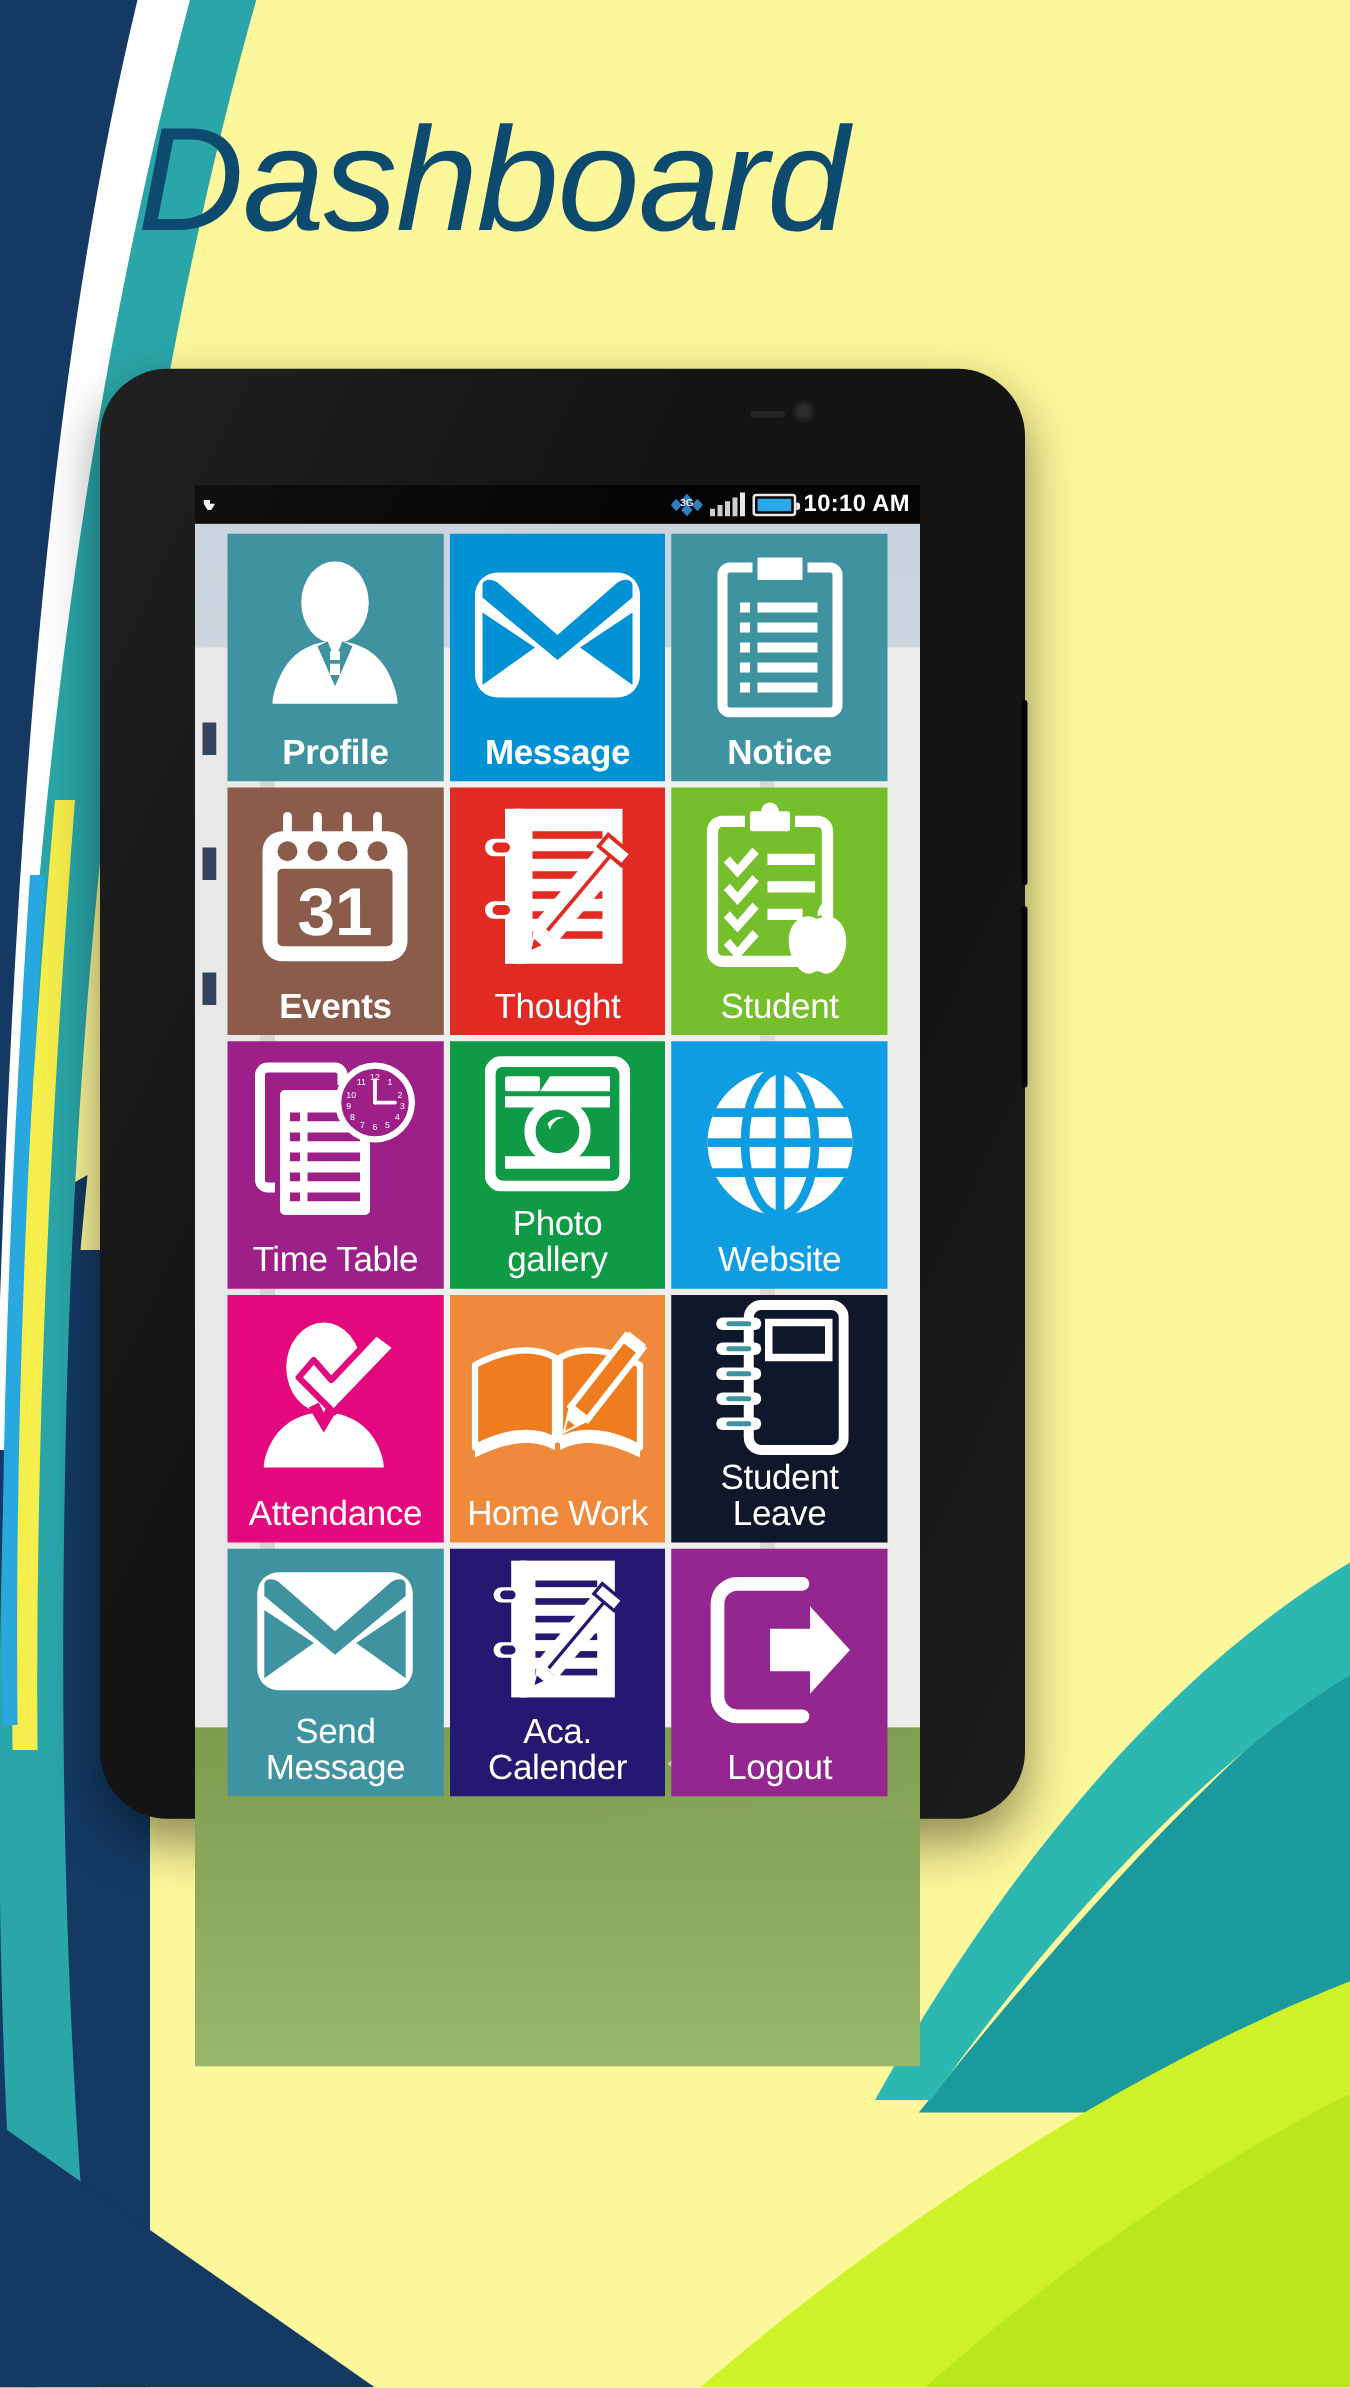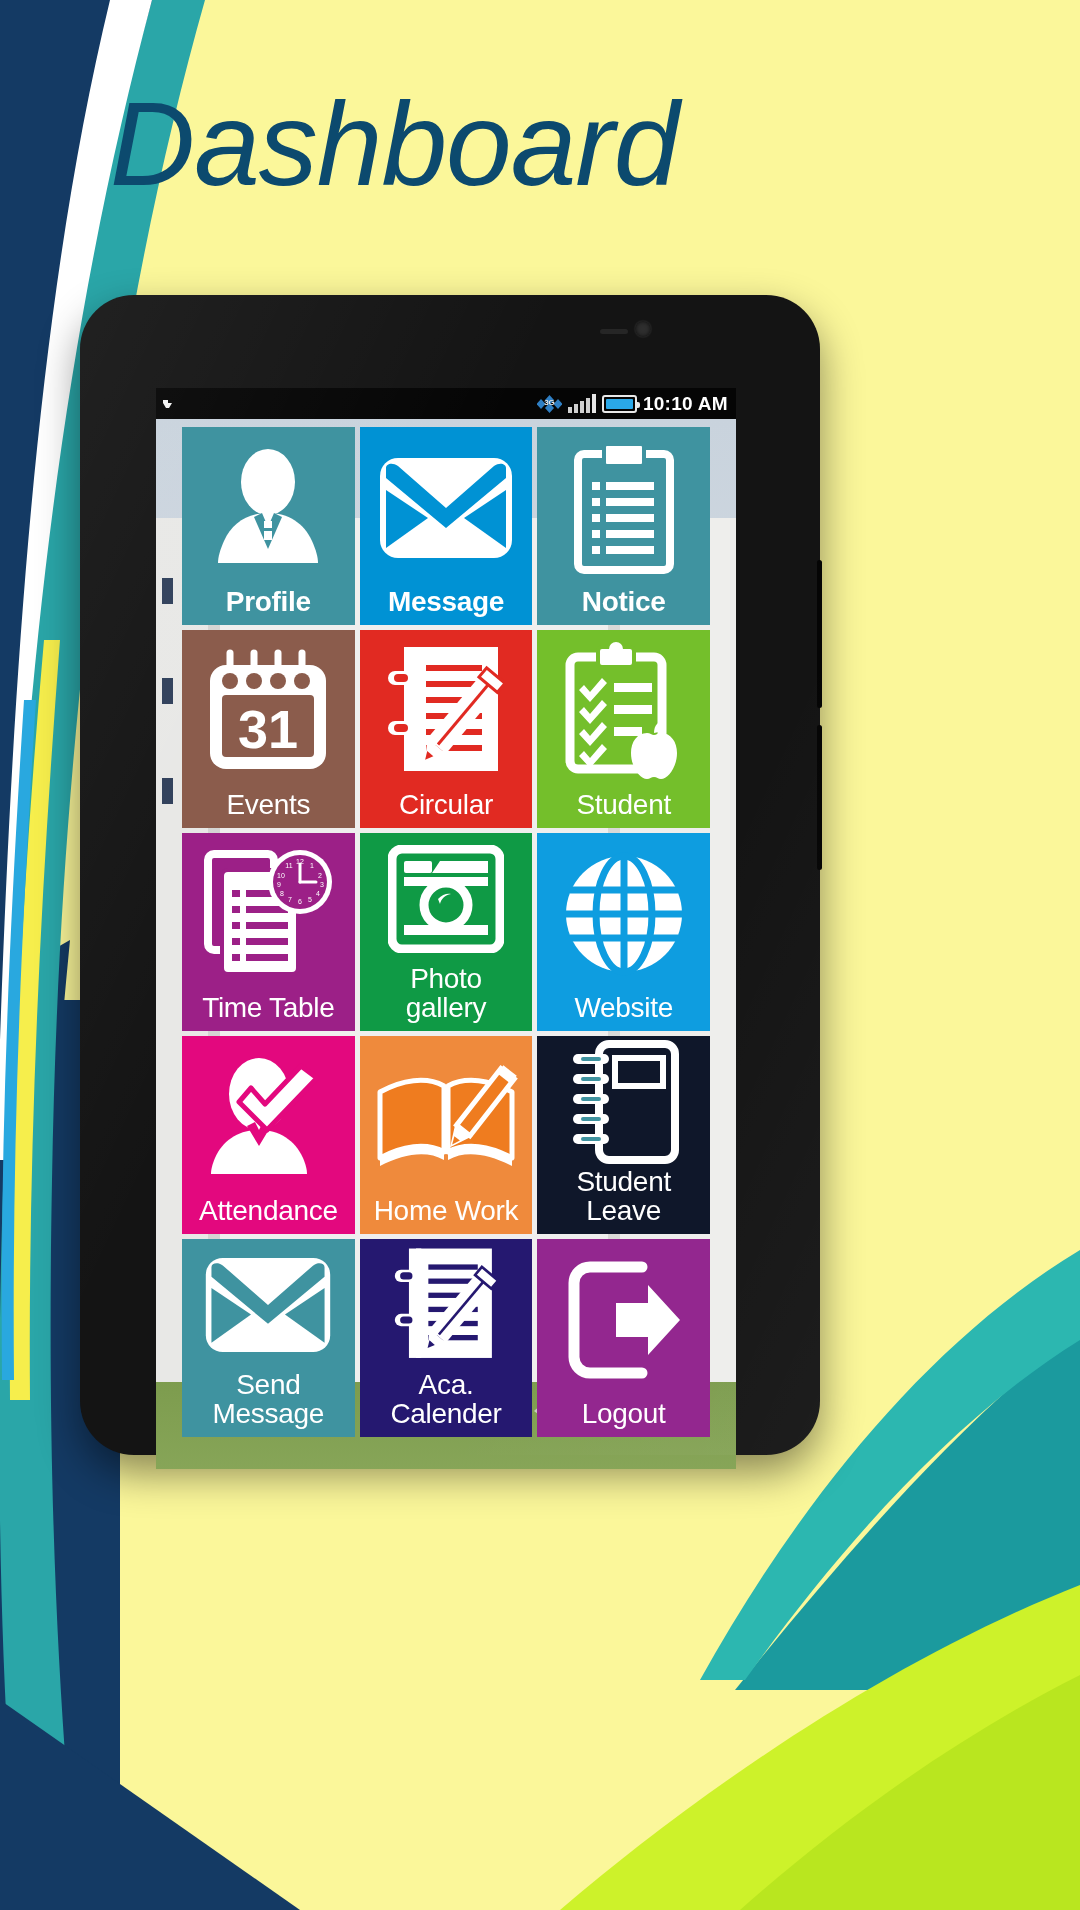--- a/index.html
+++ b/index.html
@@ -58,21 +58,21 @@
     width:5px; border-radius:3px;
     background:#050505;
   }
   .side-btn.b1 { top:265px; height:148px; }
   .side-btn.b2 { top:430px; height:145px; }
 
   
   .screen {
     position:absolute;
     left:76px; top:93px;
-    width:580px; height:1081px;
+    width:580px; height:1265px;
     background:#a7a7a7;
     overflow:hidden;
   }
   .statusbar {
     position:absolute; left:0; top:0;
     width:580px; height:31px;
     background:#050505;
     display:flex; align-items:center;
     padding:0 8px 0 4px;
   }
@@ -316,21 +316,21 @@
               <g fill="#8b5c4c">
                 <circle cx="24" cy="34" r="8"></circle>
                   <circle cx="48" cy="34" r="8"></circle>
                 <circle cx="72" cy="34" r="8"></circle>
                   <circle cx="96" cy="34" r="8"></circle>
               </g>
               <rect x="16" y="48" width="92" height="62" rx="4" fill="#8b5c4c"></rect>
               <text x="62" y="101" font-size="54" font-weight="bold" font-family="Liberation Sans, sans-serif" fill="#fff" text-anchor="middle">31</text>
             </svg>
           </div>
-          <div class="lbl" style="font-weight: normal;">Events</div>
+          <div class="lbl" style="font-weight: bold;">Events</div>
         </div>
 
         <div class="tile" style="background:#e12a22">
           <div class="ic">
             <svg width="120" height="136" viewBox="0 0 120 136">
               <rect x="26" y="4" width="86" height="124" fill="#fff"></rect>
               <g fill="#e12a22">
                 <rect x="40" y="22" width="56" height="6"></rect>
                 <rect x="40" y="38" width="56" height="6"></rect>
                 <rect x="40" y="54" width="56" height="6"></rect>
@@ -345,21 +345,21 @@
               <rect x="8" y="81" width="14" height="8" rx="4" fill="#e12a22"></rect>
               <g transform="rotate(40 70 80)">
                 <rect x="58" y="24" width="24" height="86" fill="#fff"></rect>
                 <rect x="58" y="18" width="24" height="12" fill="#fff" stroke="#e12a22" stroke-width="3"></rect>
                 <path d="M58 110 L70 128 L82 110 Z" fill="#fff"></path>
                 <path d="M66 120 L70 128 L74 120 Z" fill="#e12a22"></path>
                 <line x1="70" y1="30" x2="70" y2="108" stroke="#e12a22" stroke-width="3"></line>
               </g>
             </svg>
           </div>
-          <div class="lbl" style="font-weight: normal;">Circular</div>
+          <div class="lbl" style="font-weight: normal;">Thought</div>
         </div>
 
         <div class="tile" style="background:#74bf2b">
           <div class="ic">
             <svg width="124" height="140" viewBox="0 0 124 140">
               <rect x="8" y="16" width="92" height="112" rx="8" fill="none" stroke="#fff" stroke-width="9"></rect>
               <rect x="36" y="6" width="36" height="20" rx="4" fill="#fff" stroke="#74bf2b" stroke-width="4"></rect>
               <circle cx="54" cy="8" r="7" fill="#fff"></circle>
               <g fill="#fff">
                 <path d="M22 44 l6 7 l12 -14 l5 5 l-17 19 l-11 -12 z"></path>

